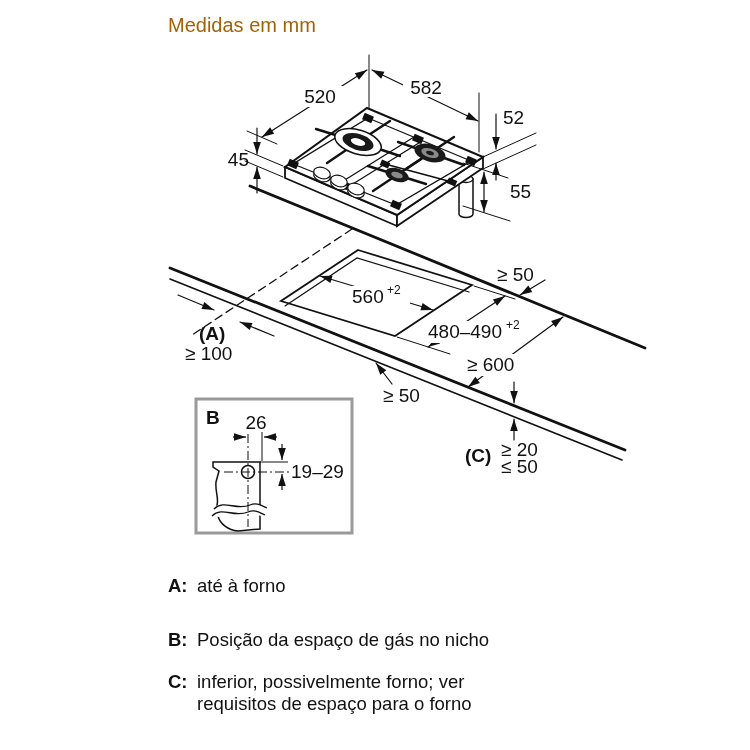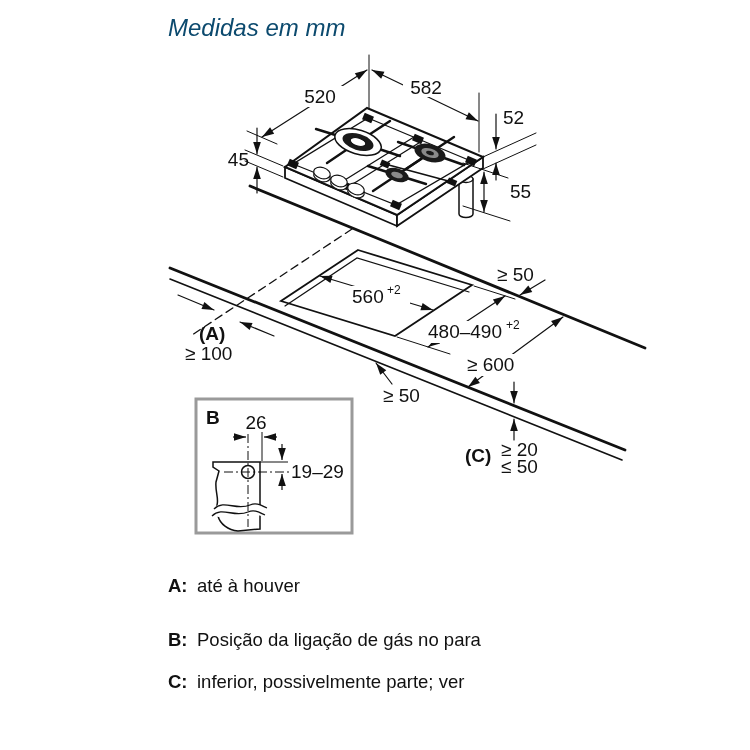--- a/index.html
+++ b/index.html
@@ -1,18 +1,18 @@
 <!DOCTYPE html>
 <html><head>
 <meta charset="utf-8">
 <style>
   html,body{margin:0;padding:0;background:#fff;}
   .stage{position:relative;width:750px;height:750px;background:#ffffff;overflow:hidden;
          font-family:"Liberation Sans",sans-serif;color:#111;}
-  .title{position:absolute;left:168px;top:14px;font-size:24px;color:#0c4a6e;font-style:italic;}
+  .title{position:absolute;left:168px;top:14px;font-size:20px;color:#a16207;}
   svg{position:absolute;left:0;top:0;}
   svg text{font-family:"Liberation Sans",sans-serif;font-size:19px;fill:#111;}
   svg text.sup{font-size:12px;}
   svg text.bold{font-weight:bold;}
   .legend-row{position:absolute;left:168px;display:flex;font-size:18.5px;line-height:22px;color:#111;}
   .legend-key{font-weight:bold;width:29px;flex:0 0 29px;}
   .legend-lines{display:block;}
 </style>
 </head>
 <body>
@@ -217,31 +217,32 @@
         <line x1="282" y1="444" x2="282" y2="460" stroke="#111" stroke-width="1.2" marker-end="url(#ah)"></line>
         <line x1="282" y1="490" x2="282" y2="474" stroke="#111" stroke-width="1.2" marker-end="url(#ah)"></line>
         <text x="291" y="478">19–29</text>
       </g>
     </g>
   </svg>
 
   <div class="legend-row" style="top:575px;">
     <span class="legend-key">A:</span>
     <span class="legend-lines">
-      <span style="display:block">até à houver</span>
+      <span style="display:block">até à forno</span>
     </span>
   </div>
 
   <div class="legend-row" style="top:629px;">
     <span class="legend-key">B:</span>
     <span class="legend-lines">
-      <span style="display:block">Posição da ligação de gás no para</span>
+      <span style="display:block">Posição da espaço de gás no nicho</span>
     </span>
   </div>
 
   <div class="legend-row" style="top:671px;">
     <span class="legend-key">C:</span>
     <span class="legend-lines">
-      <span style="display:block">inferior, possivelmente parte; ver</span>
+      <span style="display:block">inferior, possivelmente forno; ver</span>
+      <span style="display:block">requisitos de espaço para o forno</span>
     </span>
   </div>
 
 </div>
 
 </body></html>

